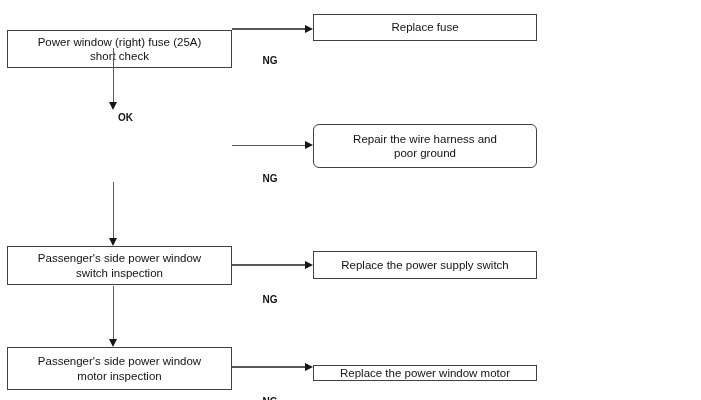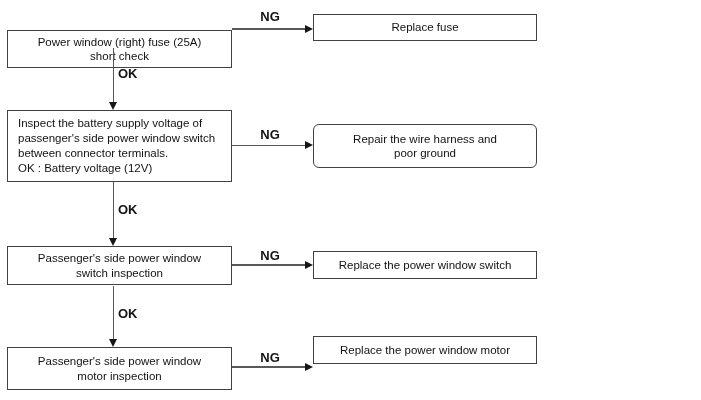--- a/index.html
+++ b/index.html
@@ -33,21 +33,21 @@
   }
   
   .b1 { left: 7px;   top: 10px;  width: 225px; height: 38px; margin-top: 20px; }
   .b2 { left: 7px;   top: 110px; width: 225px; height: 72px; }
   .b3 { left: 7px;   top: 246px; width: 225px; height: 39px; }
   .b4 { left: 7px;   top: 347px; width: 225px; height: 43px; }
   
   .r1 { left: 313px; top: 14px;  width: 224px; height: 27px; }
   .r2 { left: 313px; top: 124px; width: 224px; height: 44px; border-radius: 6px; }
   .r3 { left: 313px; top: 251px; width: 224px; height: 28px; }
-  .r4 { left: 313px; top: 336px; width: 224px; height: 28px; }
+  .r4 { left: 313px; top: 365px; width: 224px; height: 16px; }
   
   .hline { position: absolute; height: 1.5px; background: #585858; left: 232px; width: 73px; }
   .h1 { top: 28.3px; }
   .h2 { top: 144.8px; }
   .h3 { top: 264.3px; }
   .h4 { top: 366.3px; }
   .harrow {
     position: absolute; width: 0; height: 0; left: 304.5px;
     border-top: 4.5px solid transparent;
     border-bottom: 4.5px solid transparent;
@@ -67,23 +67,24 @@
     border-right: 4.5px solid transparent;
     border-top: 8.5px solid #161616;
   }
   .va1 { top: 101.5px; }
   .va2 { top: 237.5px; }
   .va3 { top: 338.5px; }
   
   .lbl {
     position: absolute;
     font-weight: bold;
-    font-size: 13px;
+    font-size: 10px;
     line-height: 13px;
     color: #121212;
+    margin-top: 44px;
   }
   .ng { left: 253px; width: 34px; text-align: center; }
   .n1 { top: 10px; }
   .n2 { top: 128px; }
   .n3 { top: 249px; }
   .n4 { top: 351px; }
   .ok { left: 118px; }
   .o1 { top: 67px; }
   .o2 { top: 203px; }
   .o3 { top: 307px; }
@@ -96,39 +97,35 @@
   <div class="box b1">Power window (right) fuse (25A)
 short check</div>
   <div class="hline h1"></div>
   <div class="harrow ha1"></div>
   <span class="lbl ng n1">NG</span>
   <div class="box r1">Replace fuse</div>
   <div class="vline v1"></div>
   <div class="varrow va1"></div>
   <span class="lbl ok o1">OK</span>
 
-  <div class="box b2 left-text">Inspect the battery supply voltage of
-passenger's side power window switch
-between connector terminals.
-OK : Battery voltage (12V)</div>
   <div class="hline h2"></div>
   <div class="harrow ha2"></div>
   <span class="lbl ng n2">NG</span>
   <div class="box r2">Repair the wire harness and
 poor ground</div>
   <div class="vline v2"></div>
   <div class="varrow va2"></div>
   <span class="lbl ok o2">OK</span>
 
   <div class="box b3">Passenger's side power window
 switch inspection</div>
   <div class="hline h3"></div>
   <div class="harrow ha3"></div>
   <span class="lbl ng n3">NG</span>
-  <div class="box r3">Replace the power window switch</div>
+  <div class="box r3">Replace the power supply switch</div>
   <div class="vline v3"></div>
   <div class="varrow va3"></div>
   <span class="lbl ok o3">OK</span>
 
   <div class="box b4">Passenger's side power window
 motor inspection</div>
   <div class="hline h4"></div>
   <div class="harrow ha4"></div>
   <span class="lbl ng n4">NG</span>
   <div class="box r4">Replace the power window motor</div>

